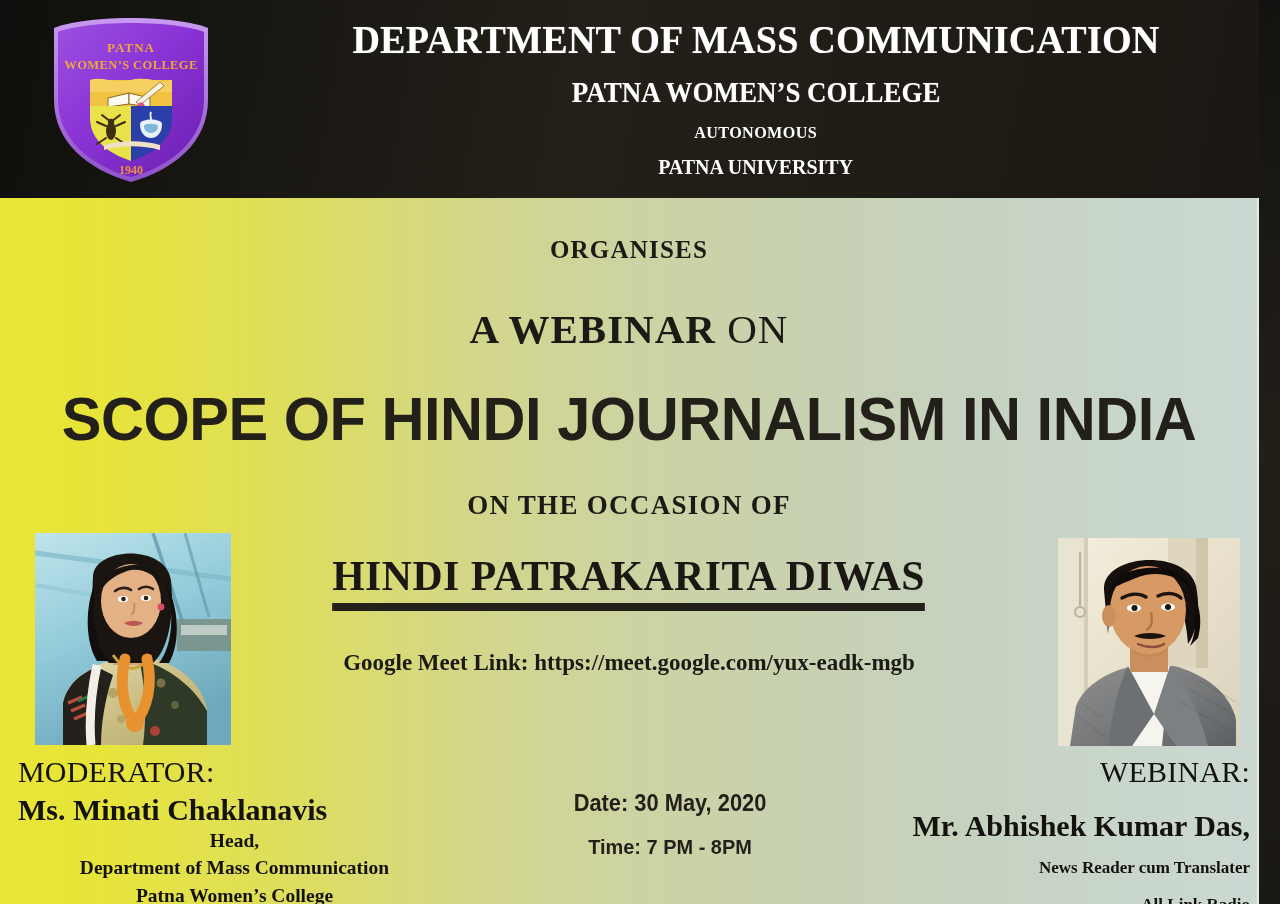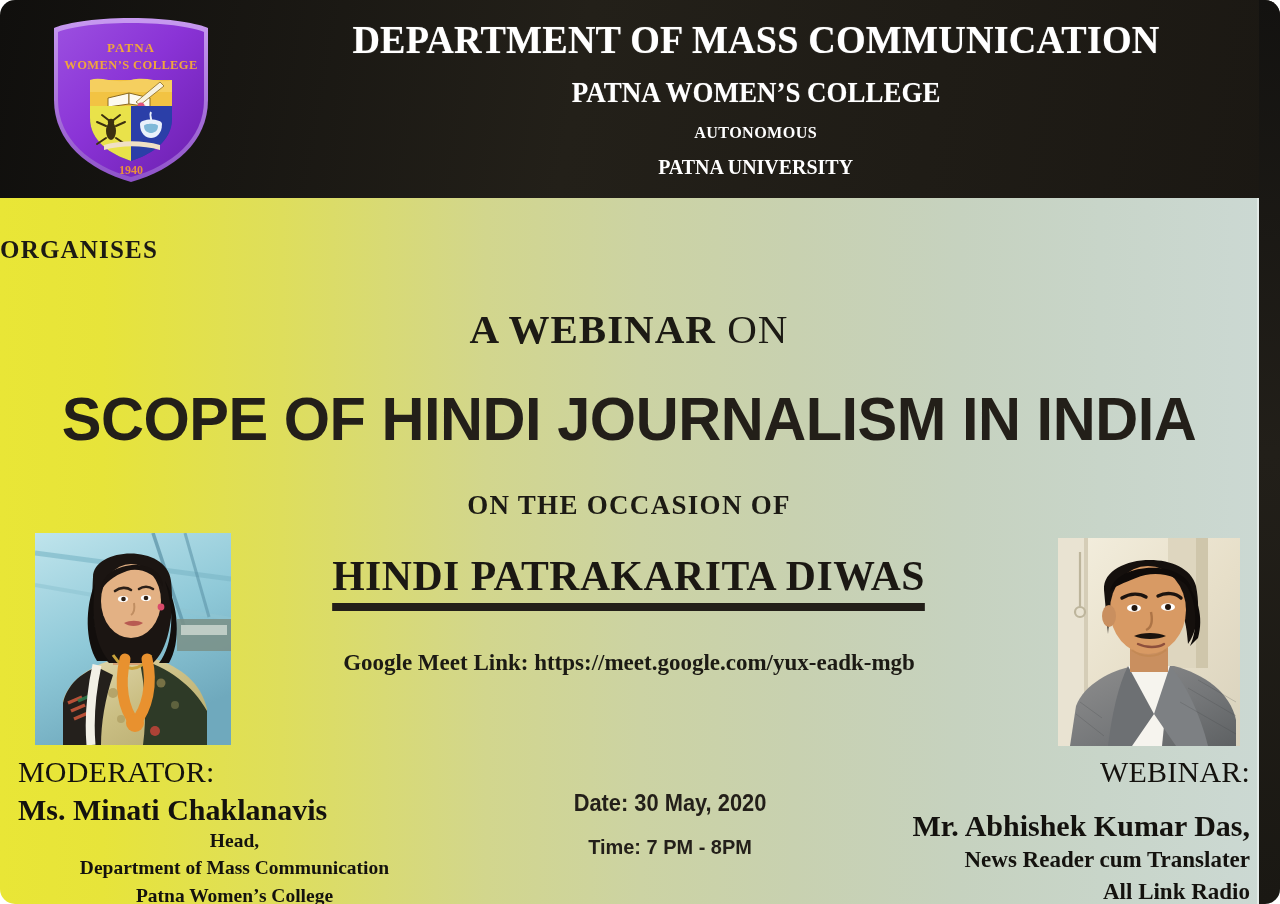--- a/index.html
+++ b/index.html
@@ -6,21 +6,20 @@
     margin: 0;
     padding: 0;
     background: #ffffff;
   }
   #poster {
     position: relative;
     width: 1280px;
     height: 904px;
     overflow: hidden;
     font-family: "Liberation Serif", serif;
-    border-radius: 15px;
   }
 
   
   .header {
     position: absolute;
     left: 0; top: 0;
     width: 1280px;
     height: 198px;
     background: linear-gradient(100deg, #100f0d 0%, #232019 45%, #1b1813 100%);
     overflow: hidden;
@@ -108,20 +107,21 @@
     right: 21px; top: 198px;
     width: 2px; height: 706px;
     background: rgba(255,255,255,0.45);
   }
 
   
   .organises {
     position: absolute;
     left: 0; top: 236px;
     width: 1258px;
+    text-align: center;
     font-family: "Liberation Serif", serif;
     font-weight: bold;
     font-size: 25px;
     letter-spacing: 1.2px;
     color: #1c1a14;
   }
   .webinar-line {
     position: absolute;
     left: 0; top: 305px;
     width: 1258px;
@@ -269,23 +269,23 @@
   .spk-name {
     font-family: "Liberation Serif", serif;
     font-weight: bold;
     font-size: 30px;
     margin-top: 20px;
     line-height: 1.1;
   }
   .spk-sub {
     font-family: "Liberation Serif", serif;
     font-weight: bold;
-    font-size: 23px;
+    font-size: 17px;
     line-height: 1.3;
-    margin-top: 3px;
+    margin-top: 15px;
   }
 </style>
 </head>
 <body>
 
 <div id="poster">
 
   <div class="header">
 
     <div class="crest">

